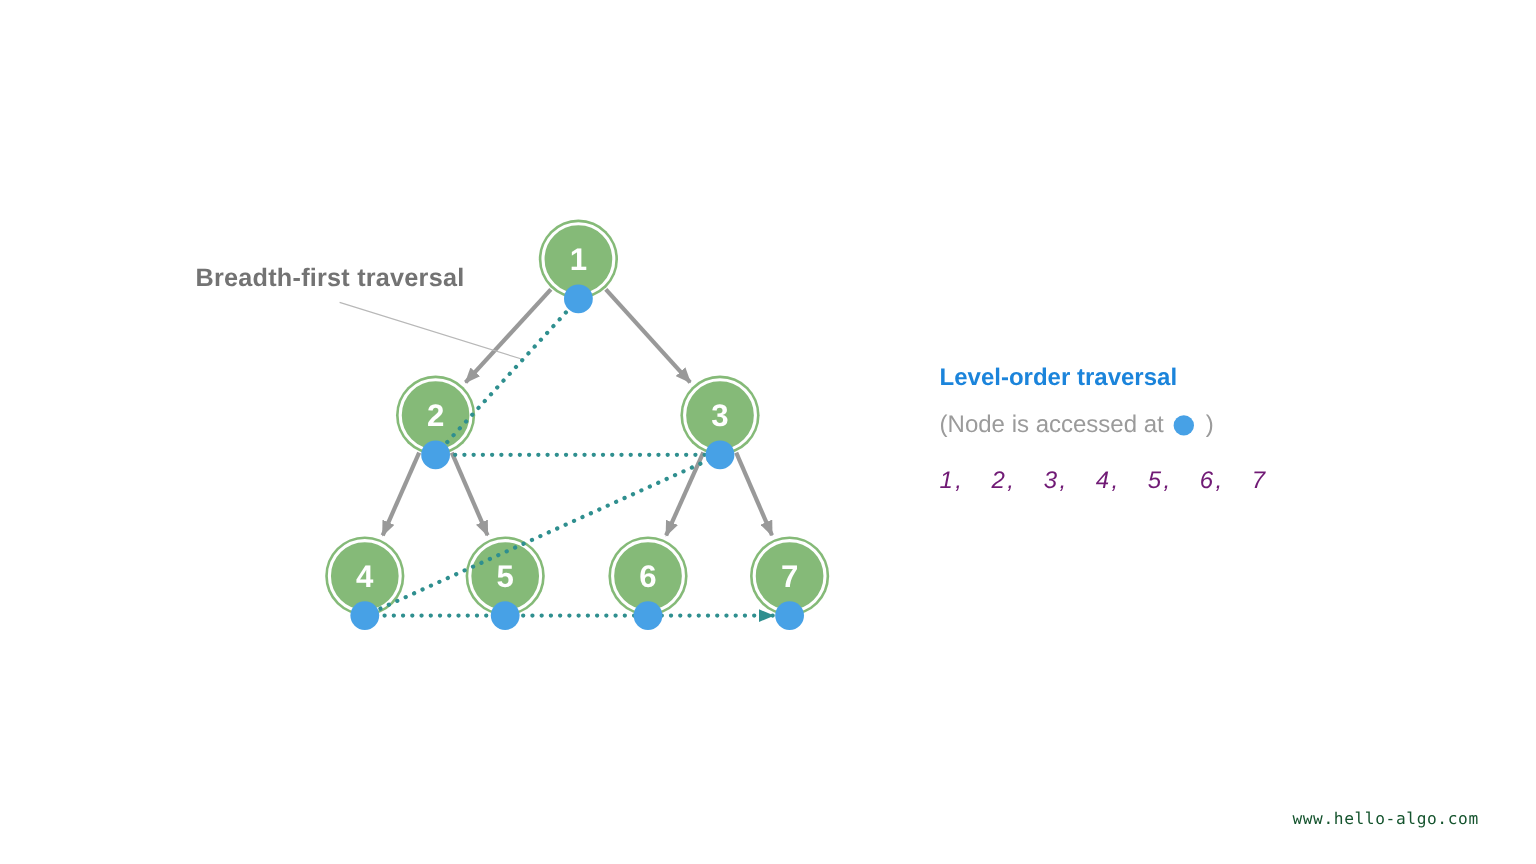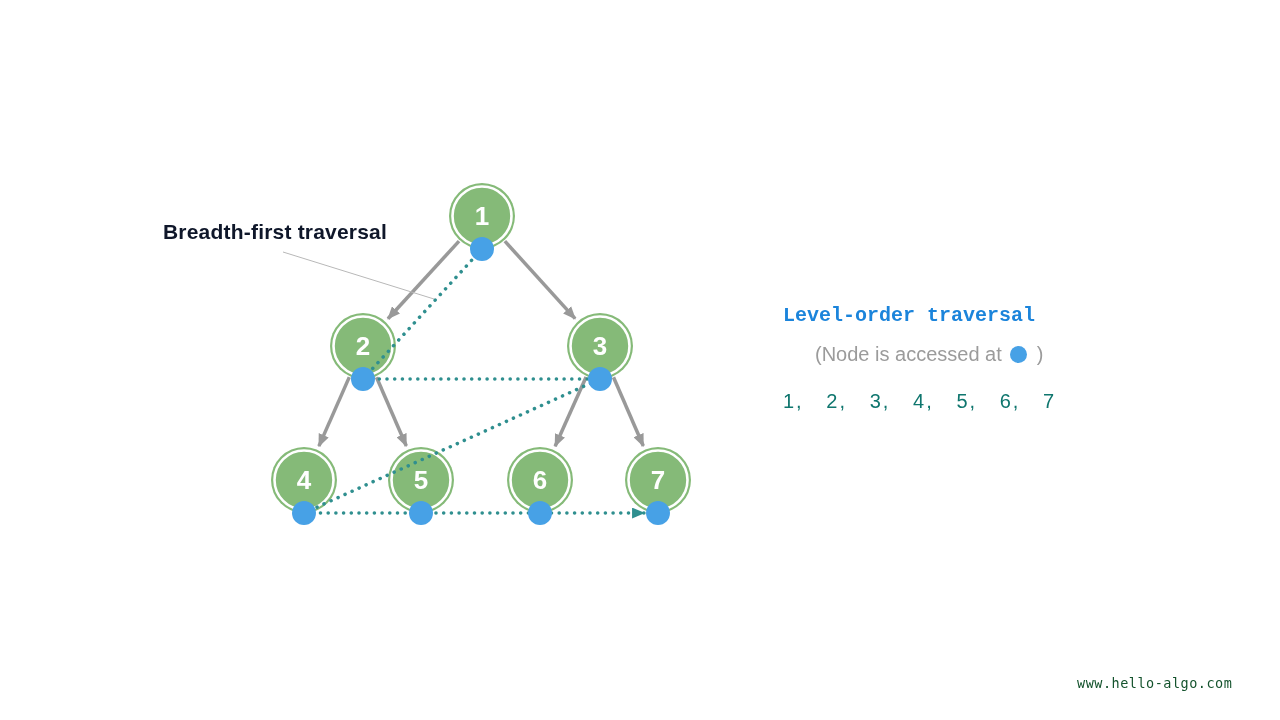--- a/index.html
+++ b/index.html
@@ -121,27 +121,27 @@
       <circle cx="482" cy="249" r="12" fill="#47a1e6"></circle>
       <circle cx="363" cy="379" r="12" fill="#47a1e6"></circle>
       <circle cx="600" cy="379" r="12" fill="#47a1e6"></circle>
       <circle cx="304" cy="513" r="12" fill="#47a1e6"></circle>
       <circle cx="421" cy="513" r="12" fill="#47a1e6"></circle>
       <circle cx="540" cy="513" r="12" fill="#47a1e6"></circle>
       <circle cx="658" cy="513" r="12" fill="#47a1e6"></circle>
       <line x1="283" y1="252" x2="434" y2="299" stroke="#b8b8b8" stroke-width="1"></line>
     </svg>
 
-  <div class="annotation-label" style="color: #0f172a;">Breadth-first traversal</div>
+  <div class="annotation-label" style="color: #737373;">Breadth-first traversal</div>
 
   <div class="legend">
-    <div class="legend-title" style="color: rgb(27, 132, 219); font-family: Liberation Mono, monospace;">Level-order traversal</div>
-    <div class="legend-note" style="color: rgb(155, 155, 155); margin-left: 32px;">
+    <div class="legend-title" style="color: rgb(27, 132, 219);">Level-order traversal</div>
+    <div class="legend-note" style="color: rgb(155, 155, 155);">
       <span>(Node is accessed at</span>
       <span class="inline-dot" style="background: rgb(71, 161, 230);"></span>
       <span>)</span>
     </div>
-    <div class="legend-sequence" style="color: #0f766e;">1,   2,   3,   4,   5,   6,   7</div>
+    <div class="legend-sequence" style="color: #701a75; font-style: italic;">1,   2,   3,   4,   5,   6,   7</div>
   </div>
 
   <div class="watermark" style="color: #14532d;">www.hello-algo.com</div>
 
 </div>
 
 </body></html>

